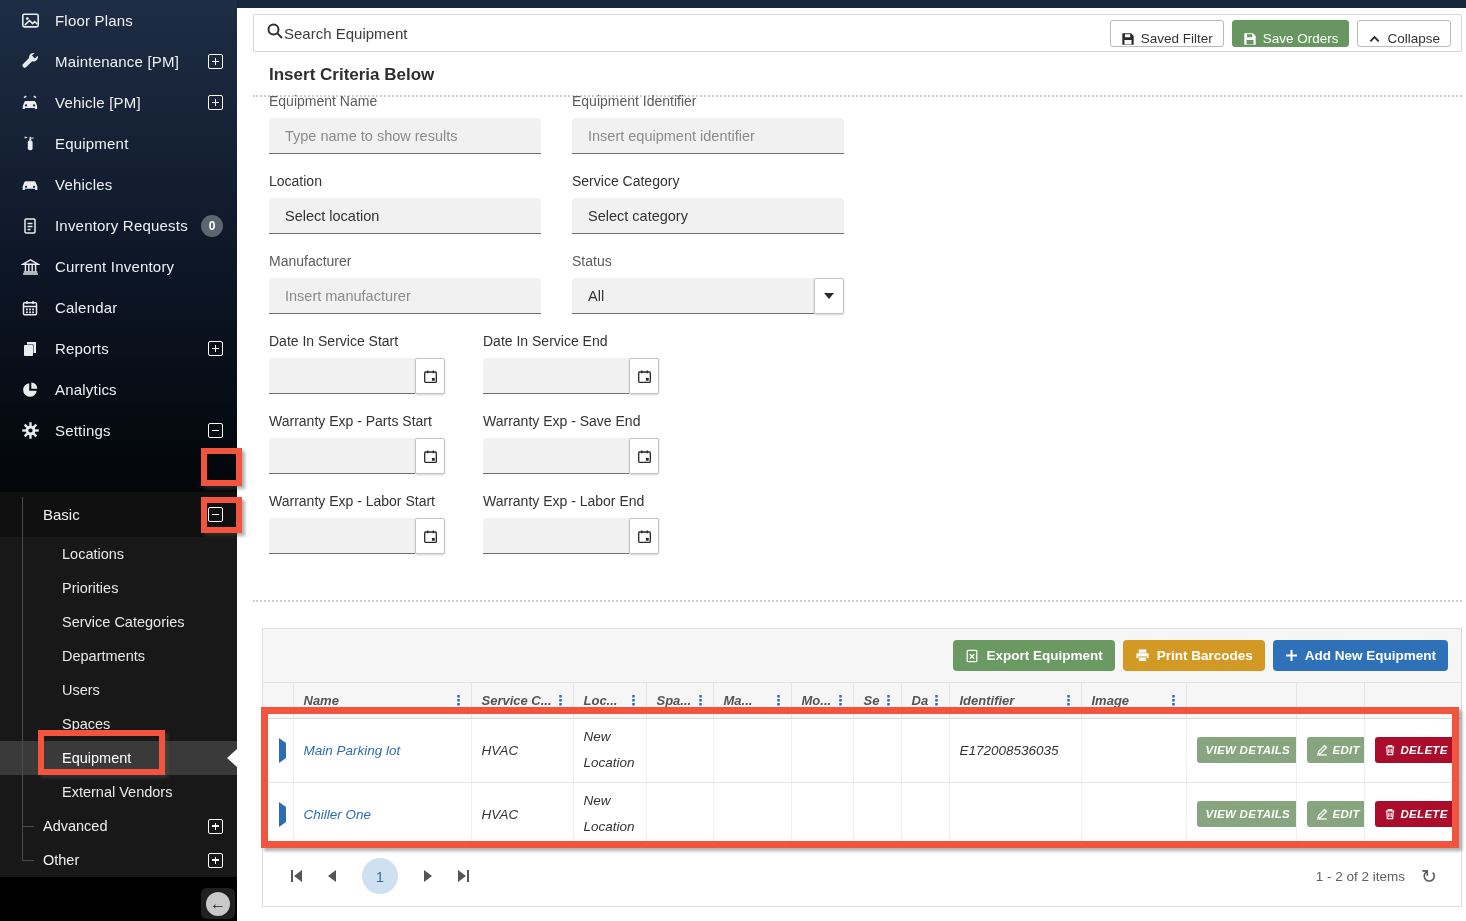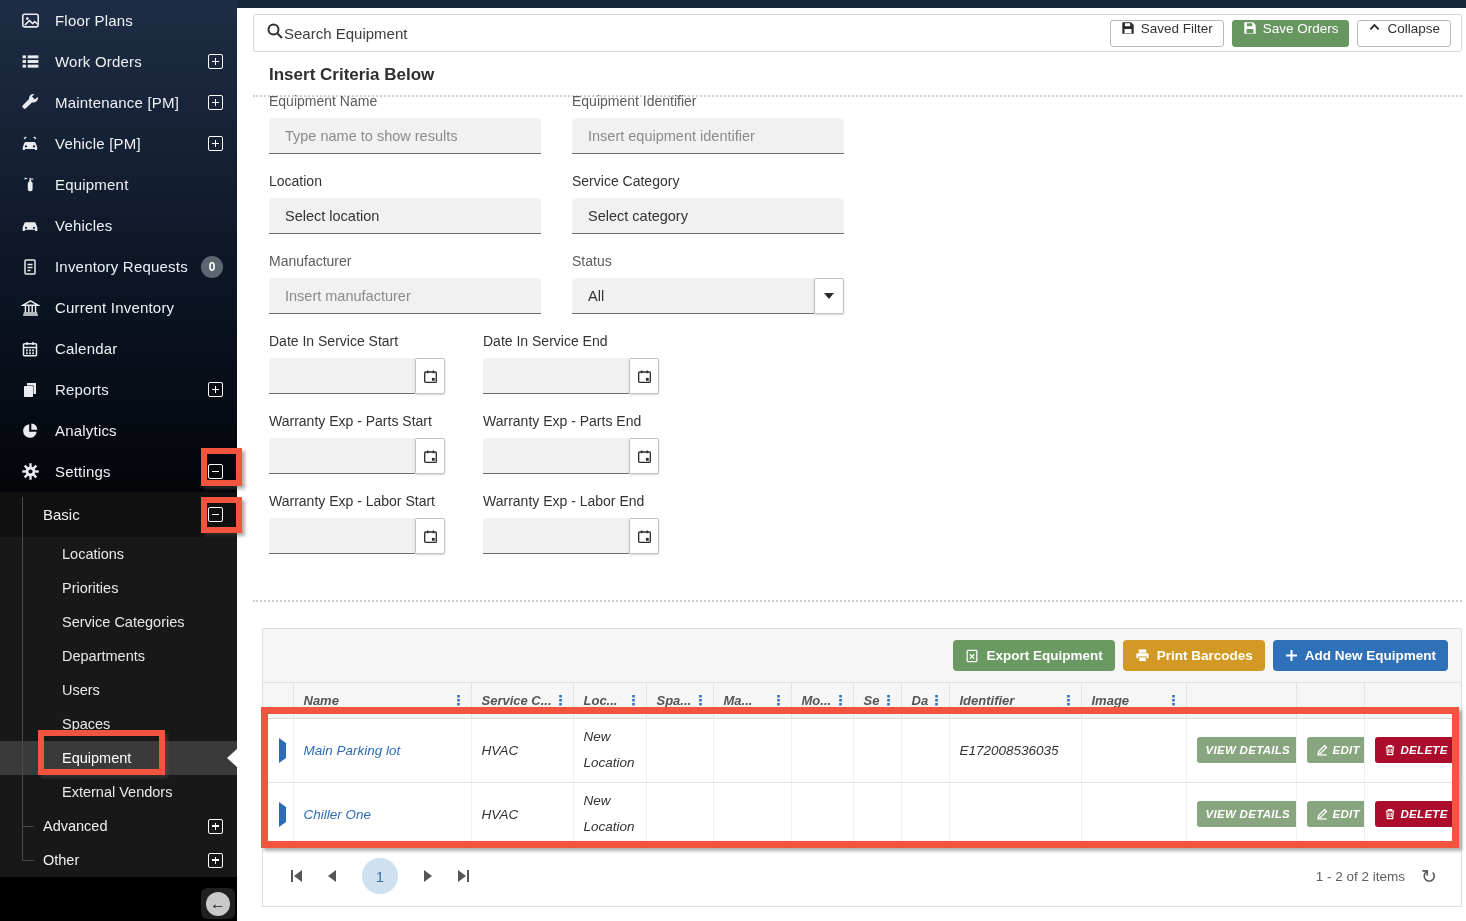--- a/index.html
+++ b/index.html
@@ -39,21 +39,21 @@
           border-radius:6px; display:flex; align-items:center; justify-content:center; cursor:pointer; }
   .collapse-side-btn .circ { width:24px; height:24px; border-radius:50%; background:#c9c9c9; color:#1b1b1b;
           font-size:16px; font-weight:bold; display:flex; align-items:center; justify-content:center; }
 
   
   .main { position:absolute; left:237px; top:0; width:1229px; height:921px; background:#fff; }
   .topstrip { position:absolute; left:0; top:0; width:100%; height:8px; background:#16263c; }
   .searchbar { position:absolute; left:16px; top:14px; width:1209px; height:38px; background:#fff;
           border:1px solid #d7d7d7; border-radius:2px; display:flex; align-items:center; padding:0 10px 0 12px; }
   .searchbar .stext { color:#3d3d3d; font-size:15px; margin-left:0; flex:1; }
-  .tb-btn { height:27px; display:flex; align-items:flex-start; gap:6px; padding:0 10px; border-radius:3px;
+  .tb-btn { height:27px; display:flex; align-items:flex-end; gap:6px; padding:0 10px; border-radius:3px;
           font-size:13.5px; cursor:pointer; white-space:nowrap; }
   .tb-btn.light { background:#fff; border:1px solid #b9b9b9; color:#333; }
   .tb-btn.green { background:#689660; border:1px solid #689660; color:#fff; }
   .tb-btn + .tb-btn { margin-left:8px; }
 
   .page-title { position:absolute; left:32px; top:65px; font-size:17px; font-weight:600; color:#2e2e2e; }
   .dotline { position:absolute; left:16px; width:1209px; border-top:2px dotted #cfcfcf; }
 
   .form { position:absolute; left:32px; top:93px; }
   .f-row { display:flex; margin-bottom:19px; }
@@ -129,34 +129,20 @@
     <div class="nav-top">
       <div class="nav-item">
         <span class="ic">
           <svg class="ic-svg" width="19" height="19" viewBox="0 0 18 18" fill="none" stroke="#e8ecf0" stroke-width="1.5">
               <rect x="1.7" y="3" width="14.6" height="12" rx="1.5"></rect>
               <circle cx="6" cy="7.2" r="1.3" fill="#e8ecf0" stroke="none"></circle>
               <path d="M3.6 13.4 L8 9 l3 3 2-2 2.6 2.6"></path>
             </svg>
         </span>
         <span class="lbl">Floor Plans</span>
-      </div>
-      <div class="nav-item">
-        <span class="ic">
-          <svg class="ic-svg" width="19" height="19" viewBox="0 0 18 18" fill="#e8ecf0">
-              <rect x="1.5" y="3.2" width="3.2" height="2.8"></rect>
-              <rect x="6.3" y="3.2" width="10.2" height="2.8"></rect>
-              <rect x="1.5" y="7.6" width="3.2" height="2.8"></rect>
-              <rect x="6.3" y="7.6" width="10.2" height="2.8"></rect>
-              <rect x="1.5" y="12" width="3.2" height="2.8"></rect>
-              <rect x="6.3" y="12" width="10.2" height="2.8"></rect>
-            </svg>
-        </span>
-        <span class="lbl">Work Orders</span>
-        <span class="expand-box plus"></span>
       </div>
       <div class="nav-item">
         <span class="ic">
           <svg class="ic-svg" width="19" height="19" viewBox="0 0 18 18" fill="#e8ecf0">
               <path d="M16.2 4.6a4.3 4.3 0 0 1-5.6 4.1L5 14.3a2.1 2.1 0 0 1-3-3l5.6-5.6A4.3 4.3 0 0 1 12.8 1l-2.4 2.4 2.8 2.8L15.6 3.8c.4.2.6.5.6.8z"></path>
             </svg>
         </span>
         <span class="lbl">Maintenance [PM]</span>
         <span class="expand-box plus"></span>
       </div>
@@ -422,21 +408,21 @@
             <span class="sq-btn">
               <svg width="15" height="15" viewBox="0 0 16 16" fill="none" stroke="#2a2a2a" stroke-width="1.4">
                   <rect x="1.8" y="3.2" width="12.4" height="11" rx="1"></rect>
                   <path d="M5 1.6 v2.8 M11 1.6 v2.8"></path>
                   <rect x="9.5" y="9.5" width="3" height="3" fill="#2a2a2a" stroke="none"></rect>
                 </svg>
             </span>
           </div>
         </div>
         <div class="field date">
-          <label class="bold">Warranty Exp - Parts End</label>
+          <label class="bold">Warranty Exp - Save End</label>
           <div class="datebox">
             <div class="dinput"></div>
             <span class="sq-btn">
               <svg width="15" height="15" viewBox="0 0 16 16" fill="none" stroke="#2a2a2a" stroke-width="1.4">
                   <rect x="1.8" y="3.2" width="12.4" height="11" rx="1"></rect>
                   <path d="M5 1.6 v2.8 M11 1.6 v2.8"></path>
                   <rect x="9.5" y="9.5" width="3" height="3" fill="#2a2a2a" stroke="none"></rect>
                 </svg>
             </span>
           </div>

